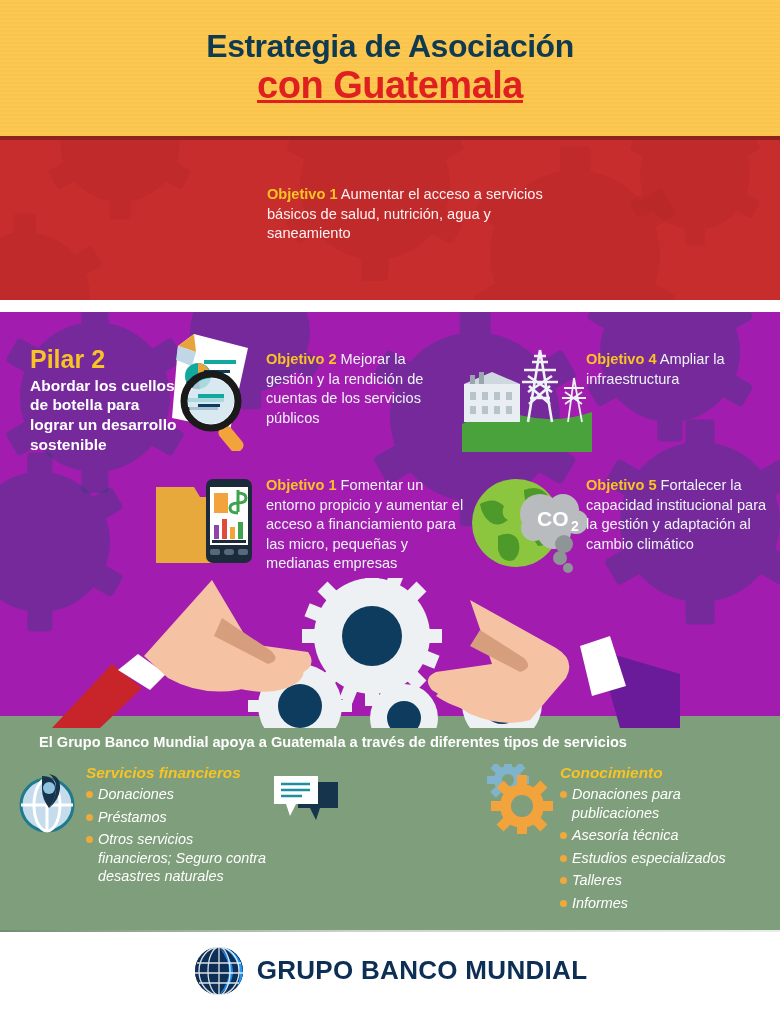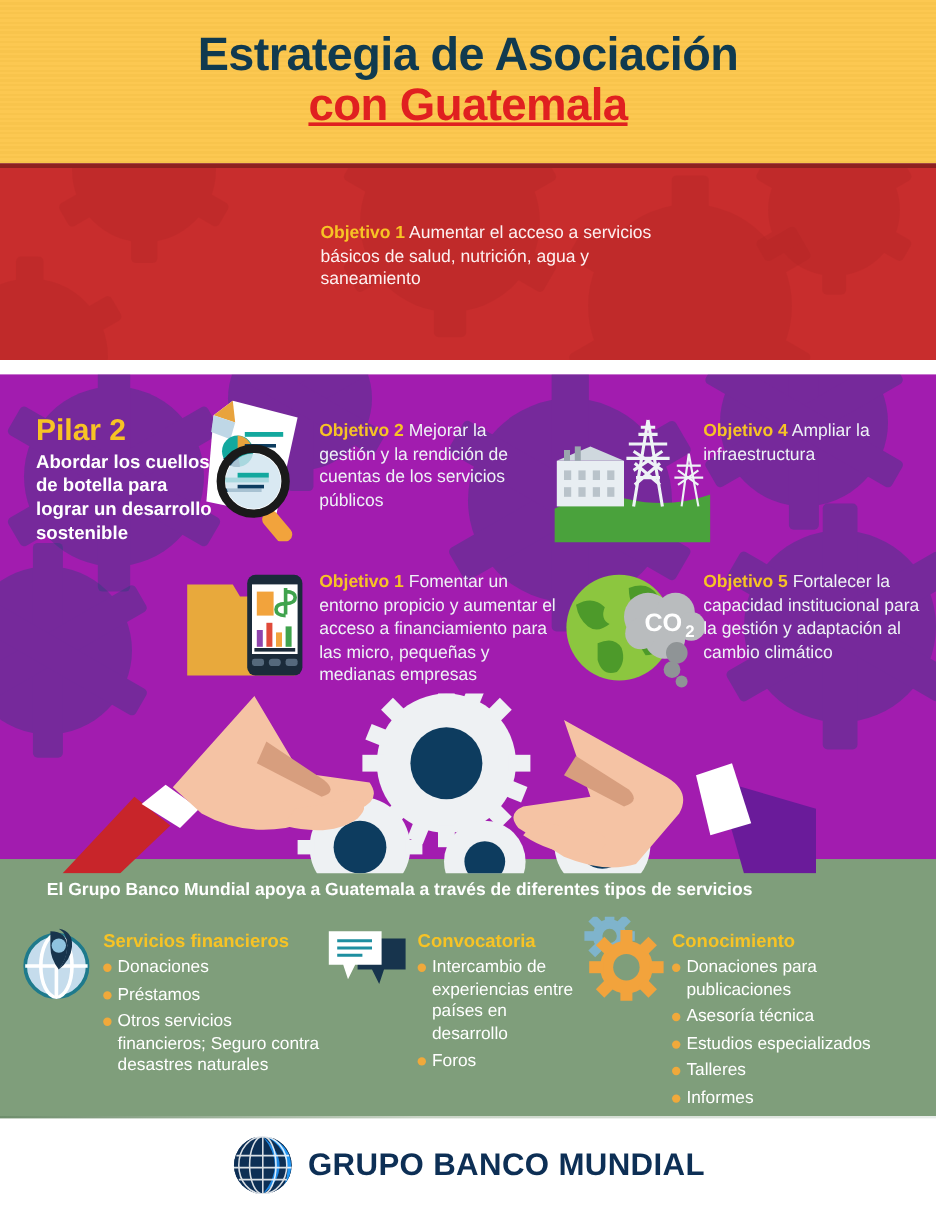--- a/index.html
+++ b/index.html
@@ -3,21 +3,21 @@
 <meta charset="utf-8">
 <style>
   html,body{margin:0;padding:0;background:#fff;}
   body{font-family:"Liberation Sans", sans-serif;}
   .page{position:relative;width:780px;height:1009px;overflow:hidden;background:#fff;}
 
   
   .header{position:absolute;left:0;top:0;width:780px;height:136px;
     background:repeating-linear-gradient(180deg,#fcc851 0px,#fcc851 2px,#f8c44c 2px,#f8c44c 4px);
     display:flex;flex-direction:column;align-items:center;justify-content:center;}
-  .title-l1{font-size:39px;font-weight:bold;color:#103a4f;letter-spacing:-.5px;line-height:1.05;}
+  .title-l1{font-size:32px;font-weight:bold;color:#103a4f;letter-spacing:-.5px;line-height:1.05;}
   .title-l2{font-size:38px;font-weight:bold;color:#e02020;letter-spacing:-.5px;line-height:1.12;text-decoration:underline;}
   .hdr-rule{position:absolute;left:0;top:136px;width:780px;height:4px;background:#8e2020;}
 
   
   .pilar1{position:absolute;left:0;top:140px;width:780px;height:160px;background:#c82d2d;overflow:hidden;}
   .pilar2{position:absolute;left:0;top:312px;width:780px;height:416px;background:#a21caf;overflow:hidden;}
   .gearbg{position:absolute;border-radius:50%;opacity:.30;}
   .gearbg.red{background:#b02626;}
   .gearbg.navy{background:#12496f;}
   .gearbg i{position:absolute;left:50%;top:50%;width:18%;height:128%;background:inherit;
@@ -35,21 +35,21 @@
 
   
   .woman{position:absolute;z-index:4;left:182px;top:158px;width:76px;height:122px;}
   
   .greenhill{position:absolute;left:0;bottom:0;width:780px;height:12px;background:#7f9e7b;}
 
   
   .services{position:absolute;left:0;top:716px;width:780px;height:216px;background:#7f9e7b;}
   .services-head{position:absolute;left:0;top:18px;width:666px;text-align:center;
     font-size:14.6px;font-weight:bold;color:#ffffff;}
-  .col{position:absolute;top:60px;}
+  .col{position:absolute;top:48px;font-style:italic;}
   .col-title{font-size:15.4px;font-weight:bold;color:#f7c325;margin:0 0 3px 0;line-height:1.2;}
   .bul{position:relative;padding-left:12px;font-size:14.4px;color:#ffffff;line-height:1.28;margin-bottom:4px;}
   .bul:before{content:"";position:absolute;left:0;top:6px;width:7px;height:7px;border-radius:50%;background:#f0a93b;}
 
   
   .footer{position:absolute;left:0;top:932px;width:780px;height:77px;background:#ffffff;
     display:flex;align-items:center;justify-content:center;gap:12px;}
   .footer-text{font-size:26px;font-weight:bold;color:#0d2f55;letter-spacing:.3px;}
   .footer-sep{position:absolute;left:0;top:930px;width:780px;height:3px;
     background:linear-gradient(90deg,#6e8e6c,#c9d4c6 45%,#e8edea);}
@@ -320,25 +320,20 @@
       <circle cx="31" cy="33" r="26" fill="#c5dcec" stroke="#1e7a8c" stroke-width="3"></circle>
       <g stroke="#ffffff" stroke-width="3" fill="none">
         <path d="M31 7 L31 59 M5 33 L57 33"></path>
         <ellipse cx="31" cy="33" rx="13" ry="26"></ellipse>
       </g>
       <path d="M26 4 Q40 4 40 17 Q40 27 33 36 Q26 27 26 17 Q26 4 26 4Z" fill="#17344d"></path>
       <path d="M33 2 Q45 4 44 17 Q43 28 33 36 Q40 26 40 16 Q40 6 33 2Z" fill="#17344d"></path>
       <circle cx="33" cy="16" r="6" fill="#8fc3df"></circle>
     </svg>
 
-    <div class="col" style="left:348px;width:135px;">
-      <div class="col-title">Convocatoria</div>
-      <div class="bul">Intercambio de experiencias entre países en desarrollo</div>
-      <div class="bul">Foros</div>
-    </div>
     <svg style="position:absolute;left:272px;top:58px;width:68px;height:56px;" viewBox="0 0 68 56">
       <path d="M26 8 L66 8 L66 34 L48 34 L44 46 L38 34 L26 34Z" fill="#17344d"></path>
       <path d="M2 2 L46 2 L46 30 L24 30 L18 42 L14 30 L2 30Z" fill="#ffffff"></path>
       <g stroke="#1e8fa0" stroke-width="2.6">
         <path d="M9 10 L38 10 M9 16 L38 16 M9 22 L30 22"></path>
       </g>
     </svg>
 
     <div class="col" style="left:560px;width:210px;">
       <div class="col-title">Conocimiento</div>

